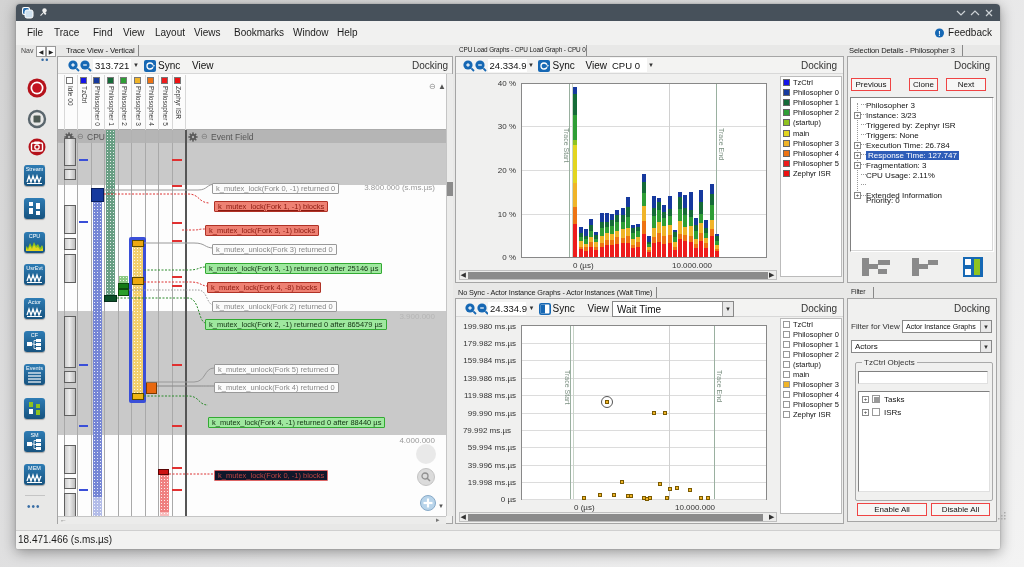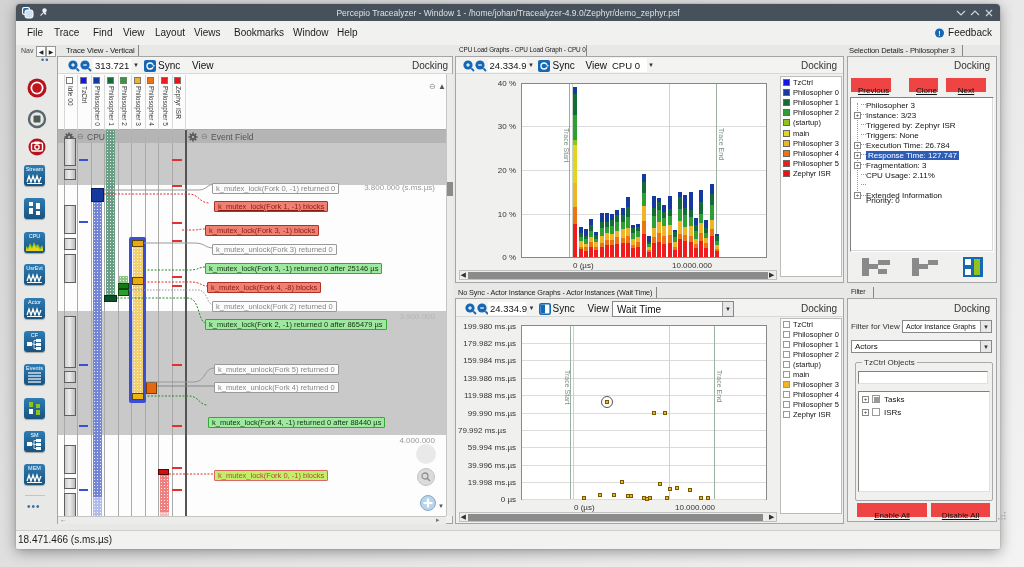--- a/index.html
+++ b/index.html
@@ -9,22 +9,22 @@
 .tabtxt{position:absolute;font-size:6.8px;letter-spacing:-0.12px;color:#222;white-space:nowrap;}
 .panel{position:absolute;background:#f0f0ef;border:1px solid #a5a5a5;}
 .tool{position:absolute;background:#f3f3f2;border-bottom:1px solid #d8d8d8;}
 .docking{position:absolute;font-size:10px;color:#333;}
 .vlabel{writing-mode:vertical-rl;font-size:6.5px;color:#333;white-space:nowrap;line-height:1;}
 .sq{position:absolute;width:7px;height:7px;border:1px solid #777;}
 .evlabel{position:absolute;font-size:7.5px;height:11px;line-height:10px;padding:0 3px;white-space:nowrap;border-radius:1px;}
 .ev-w{background:#fbfbfb;border:1px solid #999;color:#888;}
 .ev-r{background:#ee8173;border:1px solid #b03226;color:#8c1a10;}
 .ev-g{background:#9fe89f;border:1px solid #3a3;color:#131;}
-.ev-rf{background:#bef264;border:1px solid #d66;color:#b44;}
-.btn{position:absolute;background:#f6f6f5;border:7px solid #ef4444;font-size:8px;color:#111;text-align:center;text-decoration:underline;}
+.ev-rf{background:#0f172a;border:1px solid #d66;color:#b44;}
+.btn{position:absolute;background:#f6f6f5;border:1px solid #ef4444;font-size:8px;color:#111;text-align:center;}
 .trow{position:absolute;font-size:8px;color:#111;white-space:nowrap;}
 .pm{position:absolute;width:7px;height:7px;background:#fff;border:1px solid #888;font-size:6px;line-height:5px;text-align:center;color:#333;}
 .leg{position:absolute;font-size:7.5px;color:#111;white-space:nowrap;}
 .chart{position:absolute;background:#fff;border:1px solid #888;}
 .ddown{position:absolute;background:#fff;border:1px solid #888;font-size:10px;color:#111;white-space:nowrap;}
 .dbtn{position:absolute;top:0;right:0;width:11px;height:100%;background:#e8e8e8;border-left:1px solid #999;font-size:6px;color:#333;text-align:center;}
 .thumb{position:absolute;background:#8b8b8b;}
 .sideico{position:absolute;width:21px;height:21px;border-radius:3px;background:linear-gradient(#2e7cb4,#17537f);box-shadow:0 1px 1px rgba(0,0,0,.3);}
 .sideico .lbl{position:absolute;top:1px;left:0;width:100%;text-align:center;font-size:5.5px;color:#fff;}
 .chk{position:absolute;width:7px;height:7px;background:#fff;border:1px solid #999;}
@@ -39,21 +39,20 @@
       <rect x="2" y="2" width="6" height="6" rx="1.5" fill="#2a6fae"></rect>
       <rect x="4" y="4" width="8" height="8" rx="2" fill="#cfe0ee" stroke="#fff" stroke-width="1"></rect>
     </svg>
     <svg style="position:absolute;left:22px;top:3px" width="11" height="11" viewBox="0 0 11 11">
       <g fill="#ededed">
         <circle cx="6.5" cy="3.5" r="2.2"></circle>
         <rect x="5.6" y="4.5" width="1.8" height="3.4" transform="rotate(-45 6.5 6)"></rect>
         <rect x="2.2" y="7.2" width="3.5" height="1" transform="rotate(-45 3.5 7.8)"></rect>
       </g>
     </svg>
-    <div style="position:absolute;left:0;width:100%;top:4px;text-align:center;font-size:8.5px;color:#dde1e4;">Percepio Tracealyzer - Window 1 - /home/johan/Tracealyzer-4.9.0/Zephyr/demo_zephyr.psf</div>
     <svg style="position:absolute;right:4px;top:4px" width="40" height="10" viewBox="0 0 40 10">
       <g stroke="#ccd1d5" stroke-width="1.2" fill="none">
         <path d="M1 3 L5 7 L9 3"></path>
         <path d="M15 7 L19 3 L23 7"></path>
         <path d="M30 2 L36 8 M36 2 L30 8"></path>
       </g>
     </svg>
   </div>
 <div class="abs" style="left:16px;top:21px;width:984px;height:24px;background:#f1f1f0;">
     <span style="position:absolute;top:6px;font-size:10px;color:#1c1c1c;left:11px">File</span>
@@ -509,21 +508,21 @@
 <div class="abs" style="left:458px;top:339.0px;width:58px;text-align:right;font-size:8px;color:#333;">179.982 ms.µs</div>
 <div class="abs" style="left:522px;top:343.0px;width:244px;height:1px;background:#dcdcdc;"></div>
 <div class="abs" style="left:458px;top:356.3px;width:58px;text-align:right;font-size:8px;color:#333;">159.984 ms.µs</div>
 <div class="abs" style="left:522px;top:360.3px;width:244px;height:1px;background:#dcdcdc;"></div>
 <div class="abs" style="left:458px;top:373.7px;width:58px;text-align:right;font-size:8px;color:#333;">139.986 ms.µs</div>
 <div class="abs" style="left:522px;top:377.7px;width:244px;height:1px;background:#dcdcdc;"></div>
 <div class="abs" style="left:458px;top:391.1px;width:58px;text-align:right;font-size:8px;color:#333;">119.988 ms.µs</div>
 <div class="abs" style="left:522px;top:395.1px;width:244px;height:1px;background:#dcdcdc;"></div>
 <div class="abs" style="left:458px;top:408.5px;width:58px;text-align:right;font-size:8px;color:#333;">99.990 ms.µs</div>
 <div class="abs" style="left:522px;top:412.5px;width:244px;height:1px;background:#dcdcdc;"></div>
-<div class="abs" style="left:458px;top:425.8px;width:58px;text-align:left;font-size:8px;color:#333;">79.992 ms.µs</div>
+<div class="abs" style="left:458px;top:425.8px;width:58px;text-align:center;font-size:8px;color:#333;">79.992 ms.µs</div>
 <div class="abs" style="left:522px;top:429.8px;width:244px;height:1px;background:#dcdcdc;"></div>
 <div class="abs" style="left:458px;top:443.2px;width:58px;text-align:right;font-size:8px;color:#333;">59.994 ms.µs</div>
 <div class="abs" style="left:522px;top:447.2px;width:244px;height:1px;background:#dcdcdc;"></div>
 <div class="abs" style="left:458px;top:460.6px;width:58px;text-align:right;font-size:8px;color:#333;">39.996 ms.µs</div>
 <div class="abs" style="left:522px;top:464.6px;width:244px;height:1px;background:#dcdcdc;"></div>
 <div class="abs" style="left:458px;top:477.9px;width:58px;text-align:right;font-size:8px;color:#333;">19.998 ms.µs</div>
 <div class="abs" style="left:522px;top:481.9px;width:244px;height:1px;background:#dcdcdc;"></div>
 <div class="abs" style="left:458px;top:495.3px;width:58px;text-align:right;font-size:8px;color:#333;">0 µs</div>
 <div class="abs" style="left:522px;top:499.3px;width:244px;height:1px;background:#dcdcdc;"></div>
 <div class="abs" style="left:669px;top:326px;width:1px;height:173px;background:#d0d0d0;"></div>

